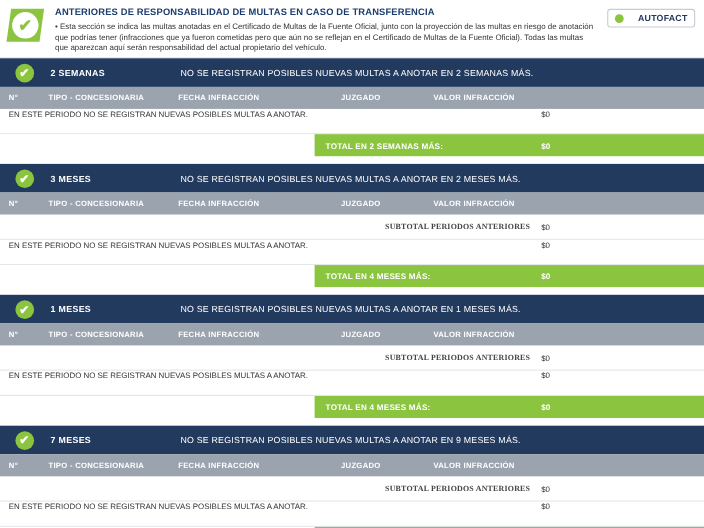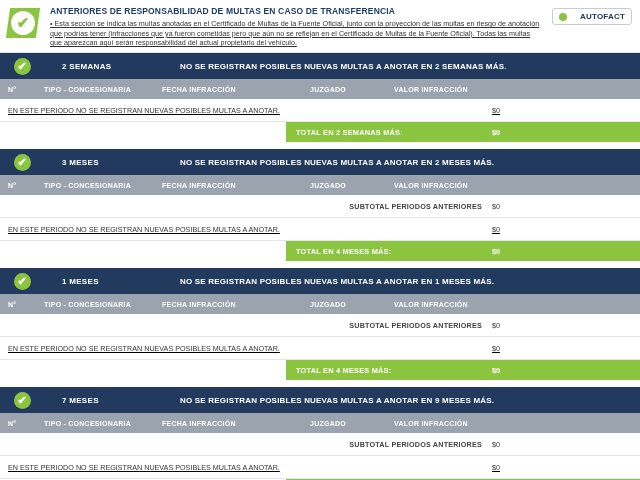--- a/index.html
+++ b/index.html
@@ -7,50 +7,50 @@
   .page{position:relative;width:640px;height:480px;background:#ffffff;overflow:hidden;}
 
   
   .header{display:flex;align-items:flex-start;background:#ffffff;padding:6px 8px 4px 8px;}
   .hdr-badge{flex:0 0 auto;width:34px;height:34px;margin-right:8px;position:relative;}
   .hdr-badge .sq{position:absolute;left:0;top:2px;width:30px;height:30px;background:#8bc53f;transform:skewX(-8deg);}
   .hdr-badge .ck{position:absolute;left:3px;top:5px;width:24px;height:24px;border-radius:50%;background:#ffffff;
                  display:flex;align-items:center;justify-content:center;color:#8bc53f;font-size:15px;font-weight:bold;}
   .hdr-text{flex:1 1 auto;min-width:0;}
   .hdr-title{color:#1d3d6e;font-size:8.5px;font-weight:bold;letter-spacing:.15px;margin:0 0 3px 0;}
-  .hdr-para{color:#333;font-size:7.2px;line-height:1.35;margin:0;text-decoration:underline;}
+  .hdr-para{color:#333;font-size:7.2px;line-height:1.35;margin:0;}
   .hdr-logo{flex:0 0 auto;margin-left:8px;margin-top:2px;border:1px solid #c7ccd3;border-radius:3px;background:#fff;
             padding:3px 6px;display:flex;align-items:center;gap:13px;}
   .hdr-logo .dot{width:8px;height:8px;border-radius:50%;background:#8bc53f;}
   .hdr-logo .lg{color:#22365c;font-size:8px;font-weight:bold;letter-spacing:.2px;}
   .c-check{width:44px;flex:0 0 44px;}
-  .c-period{width:118px;flex:0 0 118px;margin-left:16px;}
+  .c-period{width:118px;flex:0 0 118px;}
   .c-rest{flex:1 1 auto;}
 
   .band{background:#223a5e;color:#fff;height:26px;display:flex;align-items:center;}
   .band .c-check{display:flex;align-items:center;justify-content:center;height:100%;}
   .band .ckicon{width:17px;height:17px;border-radius:50%;background:#8bc53f;color:#fff;font-size:11px;
                 display:flex;align-items:center;justify-content:center;font-weight:bold;}
   .band .label{font-size:8px;font-weight:bold;letter-spacing:.3px;padding-left:2px;}
-  .band .msg{font-size:8px;font-weight:bold;letter-spacing:.2px;}
+  .band .msg{font-size:8px;font-weight:normal;letter-spacing:.2px;}
 
   .subhead{background:#9aa3ae;color:#ffffff;height:20px;display:flex;align-items:center;}
   .subhead div{font-size:7px;font-weight:bold;letter-spacing:.25px;}
   .sh-n{width:44px;flex:0 0 44px;padding-left:8px;box-sizing:border-box;}
   .sh-tipo{width:118px;flex:0 0 118px;}
   .sh-fecha{width:148px;flex:0 0 148px;}
   .sh-juz{width:84px;flex:0 0 84px;}
   .sh-val{flex:1 1 auto;}
 
-  .noteline{height:22px;display:flex;align-items:center;border-bottom:1px solid #e3e6ea;text-decoration:underline;}
+  .noteline{height:22px;display:flex;align-items:flex-start;border-bottom:1px solid #e3e6ea;}
   .noteline .txt{font-size:7.2px;color:#333;padding-left:8px;}
   .noteline .amt{font-size:7.2px;color:#333;width:148px;flex:0 0 148px;margin-left:auto;}
 
   .subtotal{height:22px;display:flex;align-items:center;border-bottom:1px solid #e3e6ea;}
-  .subtotal .lbl{font-size:7.2px;color:#444;font-weight:bold;letter-spacing:.2px;margin-left:auto;padding-right:10px;text-align:right;}
+  .subtotal .lbl{font-size:7.2px;color:#444;font-weight:bold;letter-spacing:.2px;margin-left:auto;padding-right:10px;text-align:right;font-family:Liberation Serif, serif;}
   .subtotal .amt{font-size:7.2px;color:#333;width:148px;flex:0 0 148px;}
 
   .totalrow{height:20px;display:flex;align-items:center;}
   .totalrow .spacer{width:286px;flex:0 0 286px;background:#ffffff;height:100%;}
   .totalrow .green{flex:1 1 auto;background:#8bc53f;height:100%;display:flex;align-items:center;color:#ffffff;}
   .totalrow .green .lbl{font-size:7.4px;font-weight:bold;letter-spacing:.2px;padding-left:10px;}
   .totalrow .green .amt{font-size:7.4px;font-weight:bold;margin-left:auto;width:148px;flex:0 0 148px;}
 
   .blk{margin-bottom:0;}
   .gap{height:7px;background:#ffffff;}

